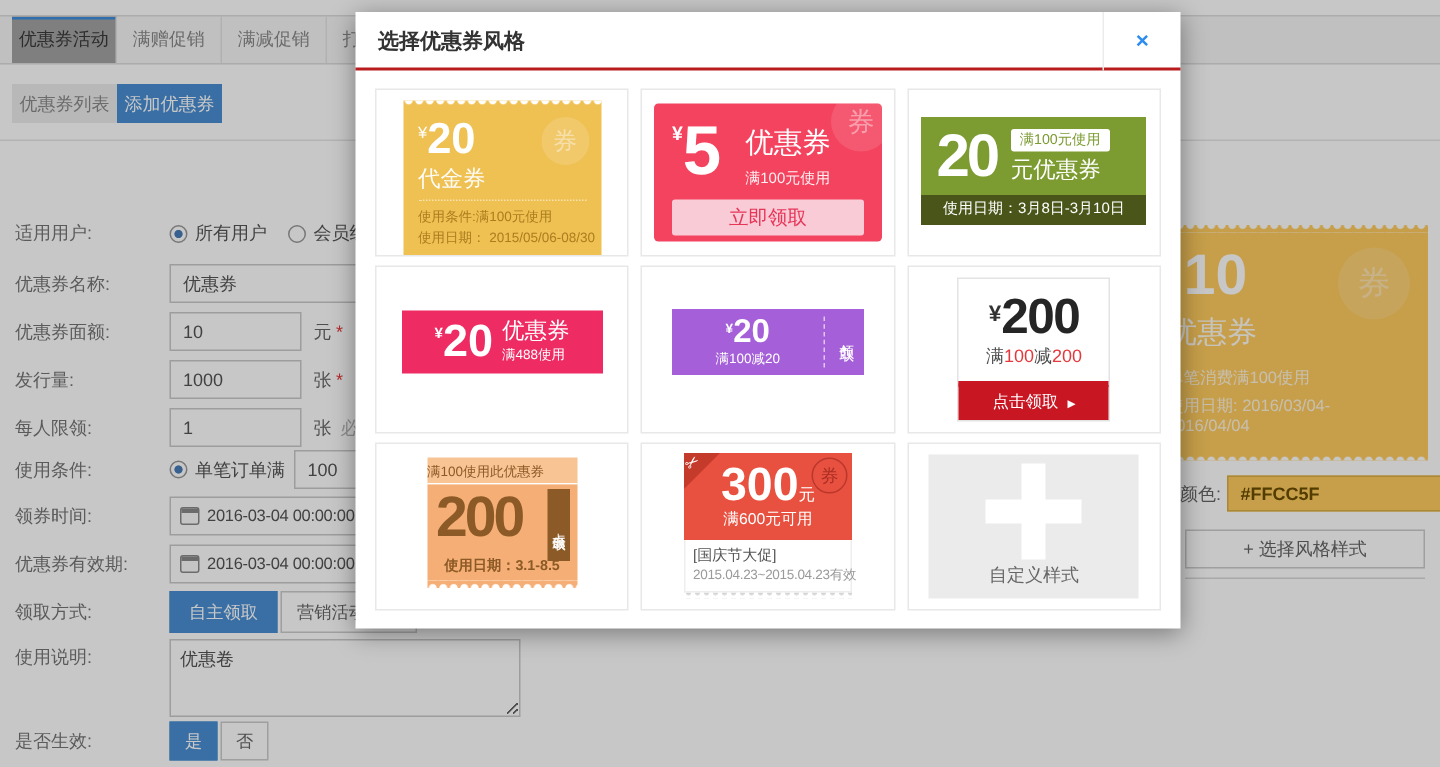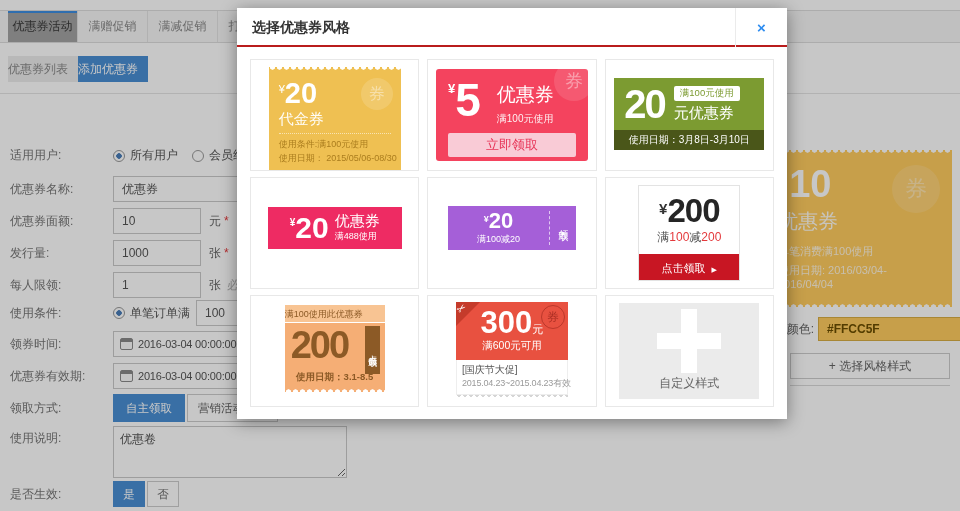--- a/index.html
+++ b/index.html
@@ -7,21 +7,21 @@
   body { font-family:"Liberation Sans", sans-serif; font-size:12px; background:#fff; }
   .stage { position:relative; width:960px; height:511px; overflow:hidden; background:#fff; }
 
   
   .topbar { position:absolute; top:10px; left:0; right:0; height:33px; background:#f6f6f6;
             border-top:1px solid #ddd; border-bottom:1px solid #ddd; display:flex; padding-left:8px; }
   .tab { width:70px; line-height:31px; text-align:center; font-size:12px; color:#8a8a8a;
          border-right:1px solid #e3e3e3; cursor:pointer; }
   .tab.active { background:#a3a3a3; color:#3a3a3a; box-shadow:inset 0 2px 0 #3D8DE0; }
   .subtabs { position:absolute; top:56px; left:8px; display:flex; }
-  .stab { width:70px; height:26px; line-height:26px; text-align:left; font-size:12px; cursor:pointer; }
+  .stab { width:70px; height:26px; line-height:26px; text-align:center; font-size:12px; cursor:pointer; }
   .stab.inactive { background:#ececec; color:#8a8a8a; }
   .stab.active { background:#4A8FD4; color:#fff; }
   .hdivider { position:absolute; top:93px; left:0; right:0; border-top:1px solid #e5e5e5; }
 
   .frow { position:absolute; left:10px; display:flex; align-items:center; }
   .frow.topalign { align-items:flex-start; }
   .flabel { width:103px; font-size:12px; color:#757575; flex-shrink:0; }
   .topalign .flabel { padding-top:4px; }
   .tinput { height:26px; border:1px solid #c9c9c9; background:#fff; color:#555; font-size:12px;
             padding-left:8px; font-family:inherit; }

